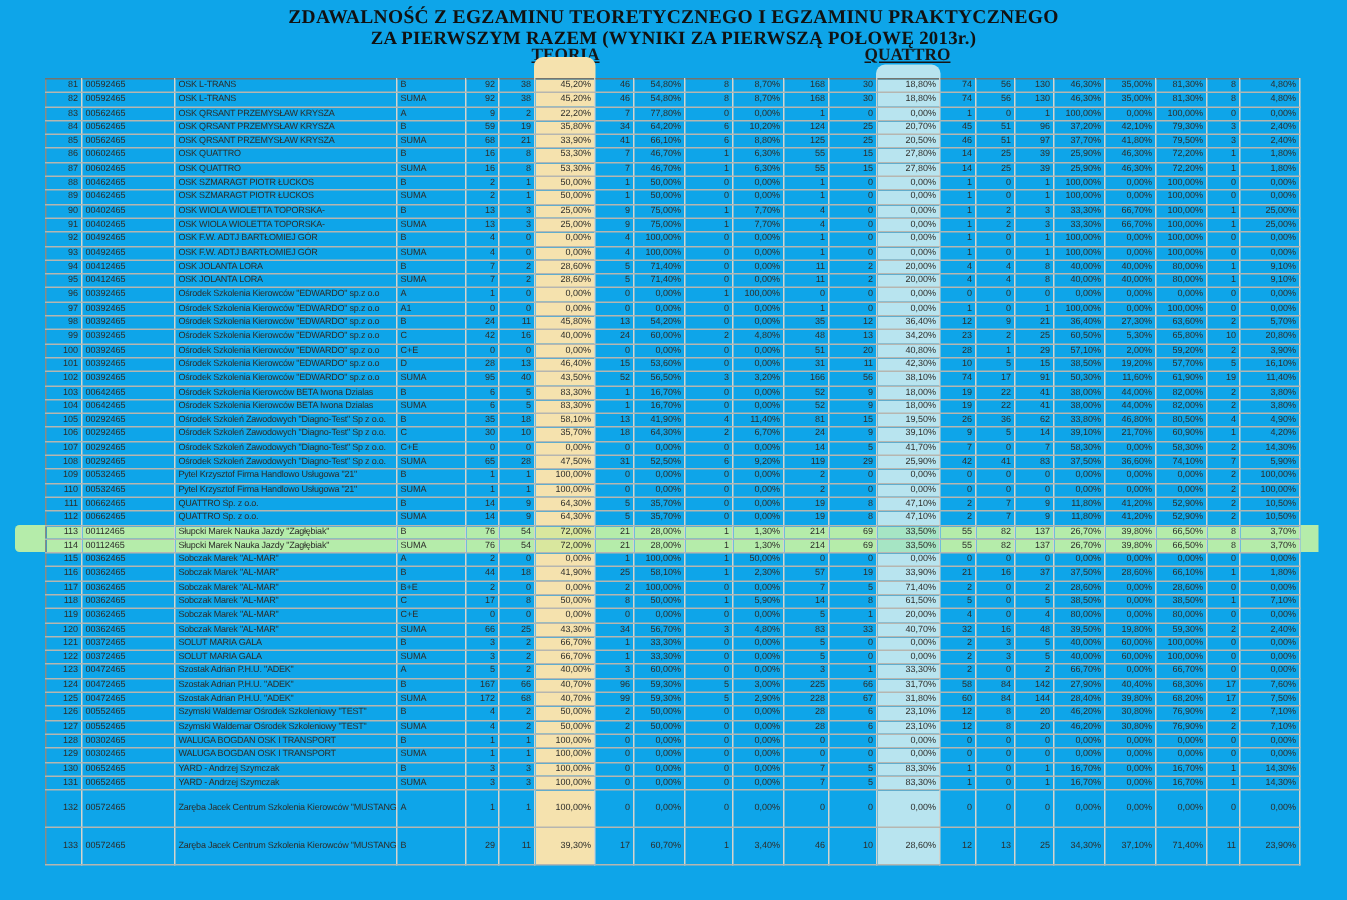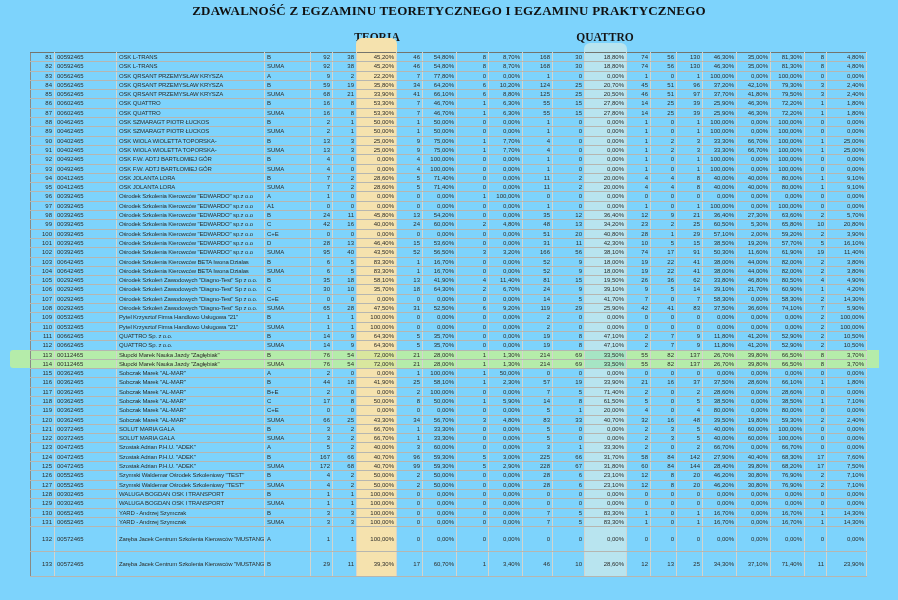--- a/index.html
+++ b/index.html
@@ -1,23 +1,23 @@
 <!DOCTYPE html>
 <html><head>
 <meta charset="utf-8">
 <style>
   html,body{margin:0;padding:0;background:#e8e8e6;}
-  .page{position:relative;width:898px;height:600px;background:#7dd3fc;overflow:hidden;
+  .page{position:relative;width:898px;height:600px;background:#0ea5e9;overflow:hidden;
         font-family:"Liberation Sans",sans-serif;color:#2a2a28;}
   .title{position:absolute;left:0;width:898px;text-align:center;
          font-family:"Liberation Serif",serif;font-weight:bold;color:#111;}
   .title1{top:3px;font-size:13px;letter-spacing:.2px;}
   .title2{top:18px;font-size:12.5px;letter-spacing:.2px;}
   .seclabel{position:absolute;top:31px;width:110px;text-align:center;
-            font-family:"Liberation Serif",serif;font-weight:bold;font-size:11.5px;color:#161616;}
+            font-family:"Liberation Serif",serif;font-weight:bold;font-size:11.5px;color:#161616;text-decoration:underline;}
   .sec-teoria{left:322px;}
   .sec-praktyka{left:550px;}
   .cap{position:absolute;border-radius:6px 6px 0 0;}
   .cap-y{left:356px;top:38px;width:41px;height:15px;background:#f5e2ae;}
   .cap-b{left:584px;top:43px;width:43px;height:10px;background:#b8e4ef;}
   .gstrip{position:absolute;background:#b5ecaa;}
   table.res{position:absolute;left:30px;top:52px;width:836px;border-collapse:collapse;
             table-layout:fixed;border:1px solid #8a8a84;}
   table.res td{font-size:6px;line-height:8.3px;height:8.3px;padding:0 2px;
                border-right:1px solid #d4d4cd;border-bottom:1px solid #b6b6b0;
@@ -31,20 +31,21 @@
   tr.green td{background:#b5ecaa;}
   tr.green td.hl-y{background:#d9e79e;}
   tr.green td.hl-b{background:#a6e5c4;}
   tr.tall td{height:24px;vertical-align:middle;}
 </style>
 </head>
 <body>
 
 <div class="page">
   <div class="title title1">ZDAWALNOŚĆ Z EGZAMINU TEORETYCZNEGO I EGZAMINU PRAKTYCZNEGO</div>
+  <div class="title title2">ZA PIERWSZYM RAZEM (WYNIKI ZA PIERWSZĄ POŁOWĘ 2013r.)</div>
   <div class="seclabel sec-teoria">TEORIA</div>
   <div class="seclabel sec-praktyka">QUATTRO</div>
   <div class="cap cap-y"></div>
   <div class="cap cap-b"></div>
   <div class="gstrip" id="gstrip-left" style="display: block; left: 10px; width: 20px; top: 350px; height: 18px; border-radius: 3px 0px 0px 3px;"></div>
   <div class="gstrip" id="gstrip-right" style="display: block; left: 867px; width: 12px; top: 350px; height: 18px;"></div>
 
   <table class="res">
     <colgroup>
       <col style="width:24px">

